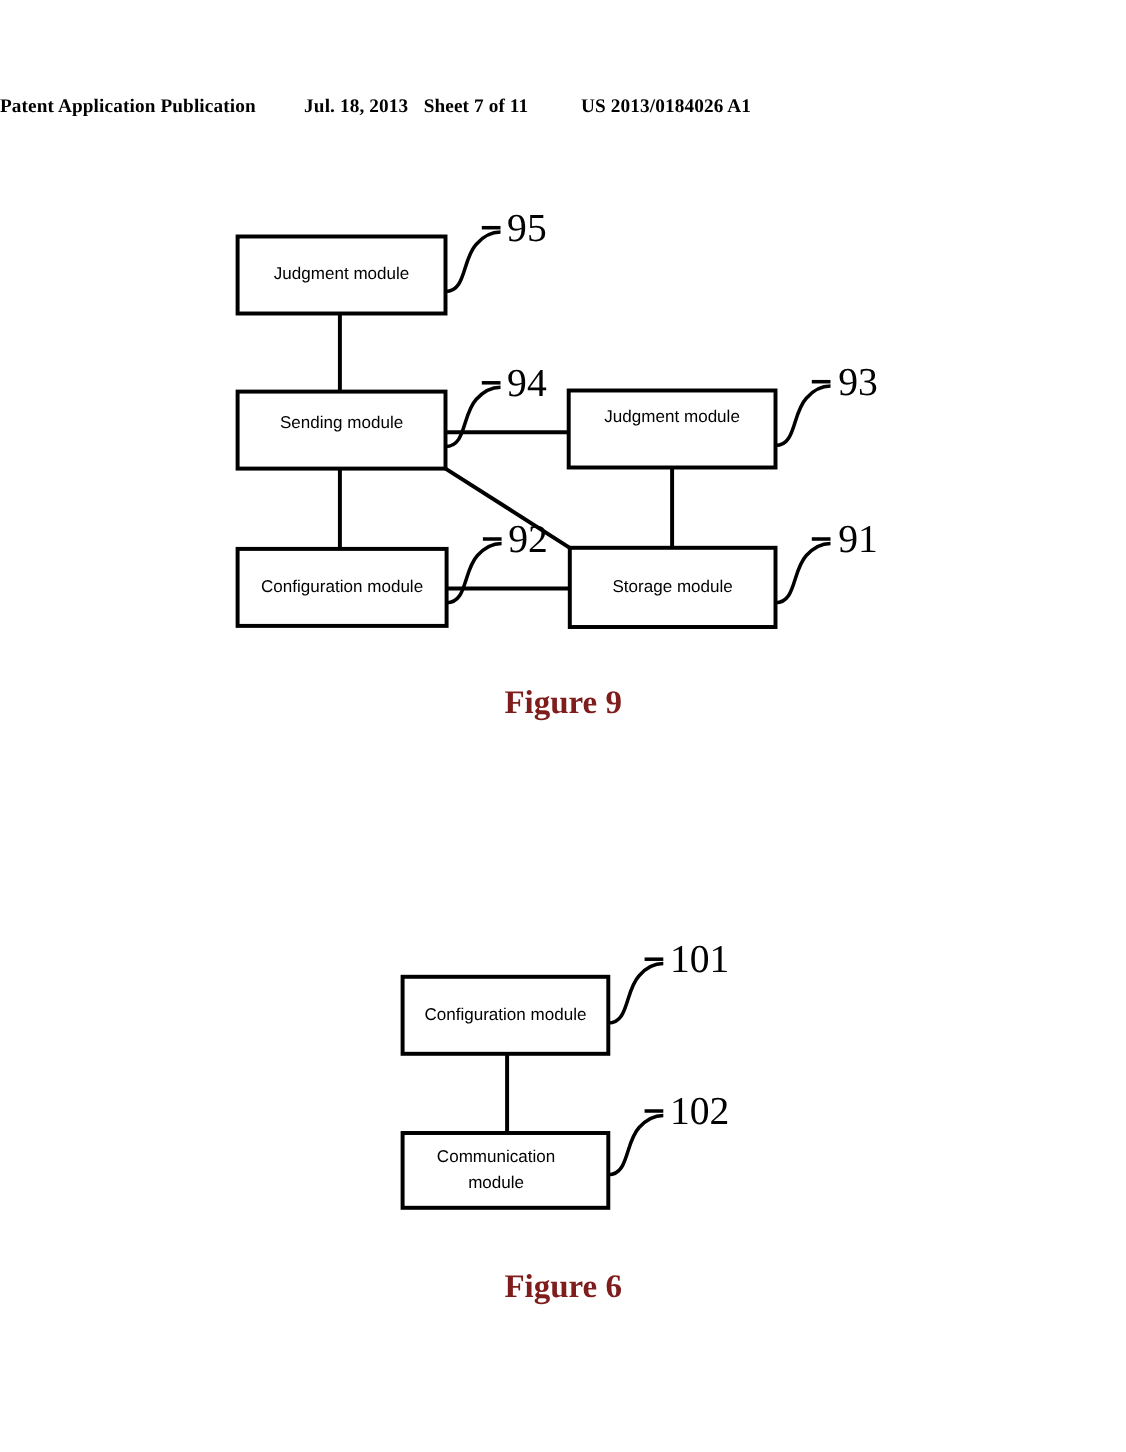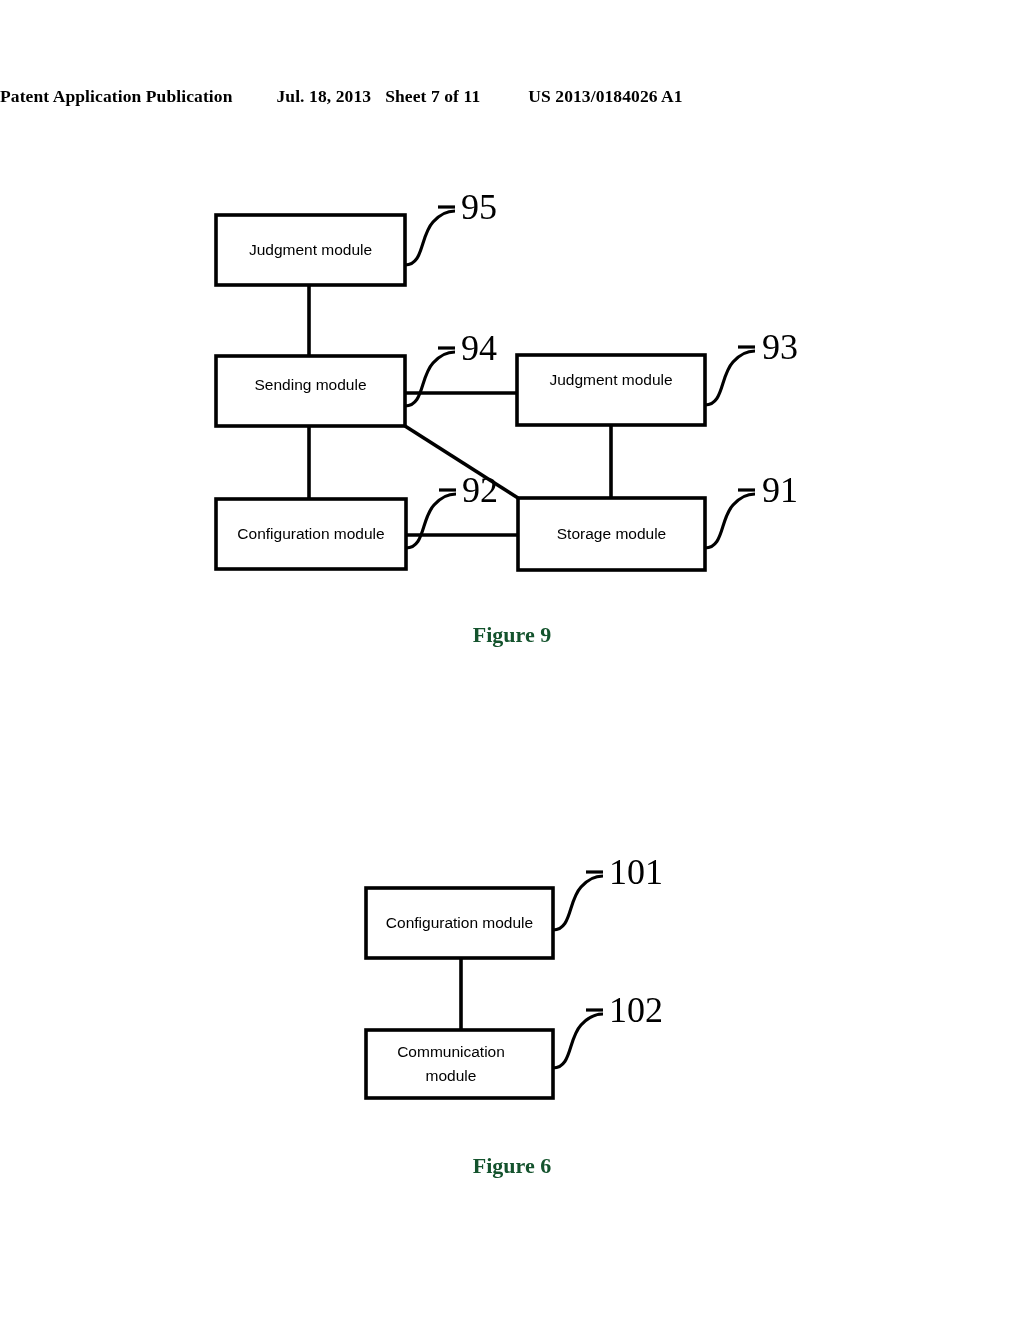--- a/index.html
+++ b/index.html
@@ -69,22 +69,22 @@
   }
 
   
   .fig-caption {
     position: absolute;
     width: 1024px;
     left: 0;
     text-align: center;
     font-family: "Liberation Serif", serif;
     font-weight: bold;
-    font-size: 22px;
-    color: #14532d;
+    font-size: 30px;
+    color: #7f1d1d;
   }
 </style>
 </head>
 <body>
 
 <div class="page-header">
   <span class="hdr-pub">Patent Application Publication</span>
   <span class="hdr-date">Jul. 18, 2013</span>
   <span class="hdr-sheet">Sheet 7 of 11</span>
   <span class="hdr-number">US 2013/0184026 A1</span>

